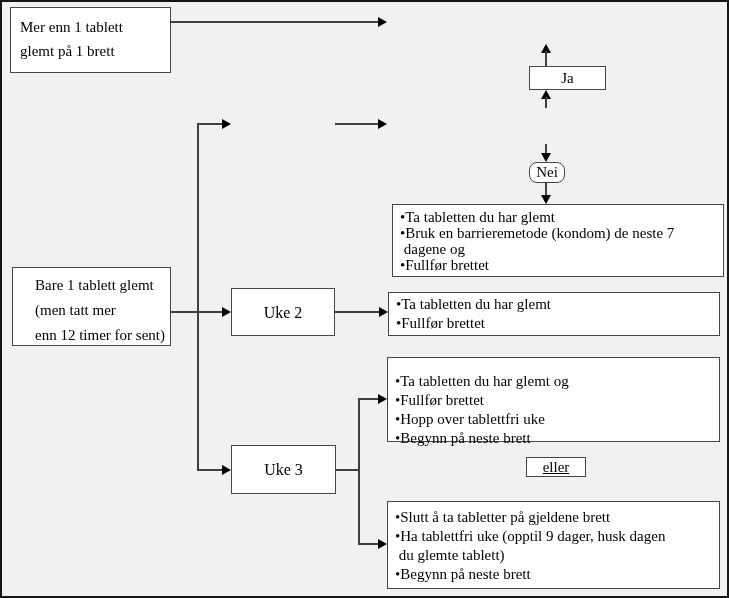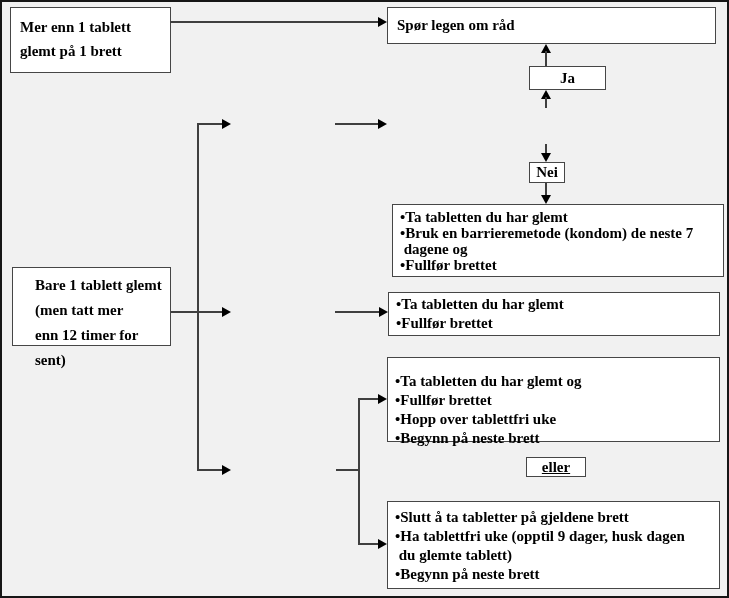--- a/index.html
+++ b/index.html
@@ -1,16 +1,16 @@
 <!DOCTYPE html>
 <html><head>
 <meta charset="utf-8">
 <style>
   html, body { margin: 0; padding: 0; background: #ffffff; }
-  * { box-sizing: border-box; font-weight: bold; }
+  * { box-sizing: border-box; }
   .stage {
     position: relative;
     width: 729px;
     height: 598px;
     background: #f1f1f1;
     border: 2px solid #161616;
     font-family: "Liberation Serif", serif;
     color: #000;
     overflow: hidden;
   }
@@ -41,43 +41,44 @@
     position: absolute; width: 0; height: 0;
     border-left: 5px solid transparent; border-right: 5px solid transparent;
     border-top: 9px solid #000;
   }
   
   .box-more     { left: 8px;   top: 5px;   width: 161px; height: 66px; padding: 7px 4px 0 9px; line-height: 24px; }
   .box-ask      { left: 385px; top: 5px;   width: 329px; height: 37px; padding-left: 9px; }
   .box-ja       { left: 527px; top: 64px;  width: 77px;  height: 24px; line-height: 22px; }
   .box-uke1     { left: 229px; top: 98px;  width: 104px; height: 49px; font-size: 16px; }
   .box-question { left: 385px; top: 106px; width: 334px; height: 36px; padding-left: 9px; }
-  .box-nei      { left: 527px; top: 160px; width: 36px;  height: 21px; line-height: 19px; }
+  .box-nei      { left: 527px; top: 160px; width: 36px;  height: 21px; line-height: 19px; border-radius: 8px; }
   .box-res1     { left: 390px; top: 202px; width: 332px; height: 73px; padding: 4px 6px 0 7px; line-height: 16px; }
   .box-bare     { left: 10px;  top: 265px; width: 159px; height: 79px; padding: 5px 4px 0 22px; line-height: 25px; }
   .box-uke2     { left: 229px; top: 286px; width: 104px; height: 48px; font-size: 16px; }
   .box-res2     { left: 386px; top: 290px; width: 332px; height: 44px; padding: 2px 6px 0 7px; line-height: 19px; }
   .box-res3a    { left: 385px; top: 355px; width: 333px; height: 85px; padding: 14px 6px 0 7px; line-height: 19px; }
   .box-uke3     { left: 229px; top: 443px; width: 105px; height: 49px; font-size: 16px; }
   .box-eller    { left: 524px; top: 455px; width: 60px;  height: 20px; line-height: 18px; text-decoration: underline; }
   .box-res3b    { left: 385px; top: 499px; width: 333px; height: 88px; padding: 6px 6px 0 7px; line-height: 19px; }
 </style>
 </head>
 <body>
 
 <div class="stage">
 
   <div class="node box-more pre">Mer enn 1 tablett
 glemt på 1 brett</div>
   <div class="node box-bare pre">Bare 1 tablett glemt
 (men tatt mer
 enn 12 timer for sent)</div>
 
+  <div class="node box-uke2 center">Uke 2</div>
+  <div class="node box-uke3 center">Uke 3</div>
 
-  <div class="node box-ask vcenter">Spør legen om råd</div>
   <div class="node box-ja center">Ja</div>
   <div class="node box-nei center">Nei</div>
 
   <div class="node box-res1 pre">•Ta tabletten du har glemt
 •Bruk en barrieremetode (kondom) de neste 7
  dagene og
 •Fullfør brettet</div>
   <div class="node box-res2 pre">•Ta tabletten du har glemt
 •Fullfør brettet</div>
   <div class="node box-res3a pre">•Ta tabletten du har glemt og

